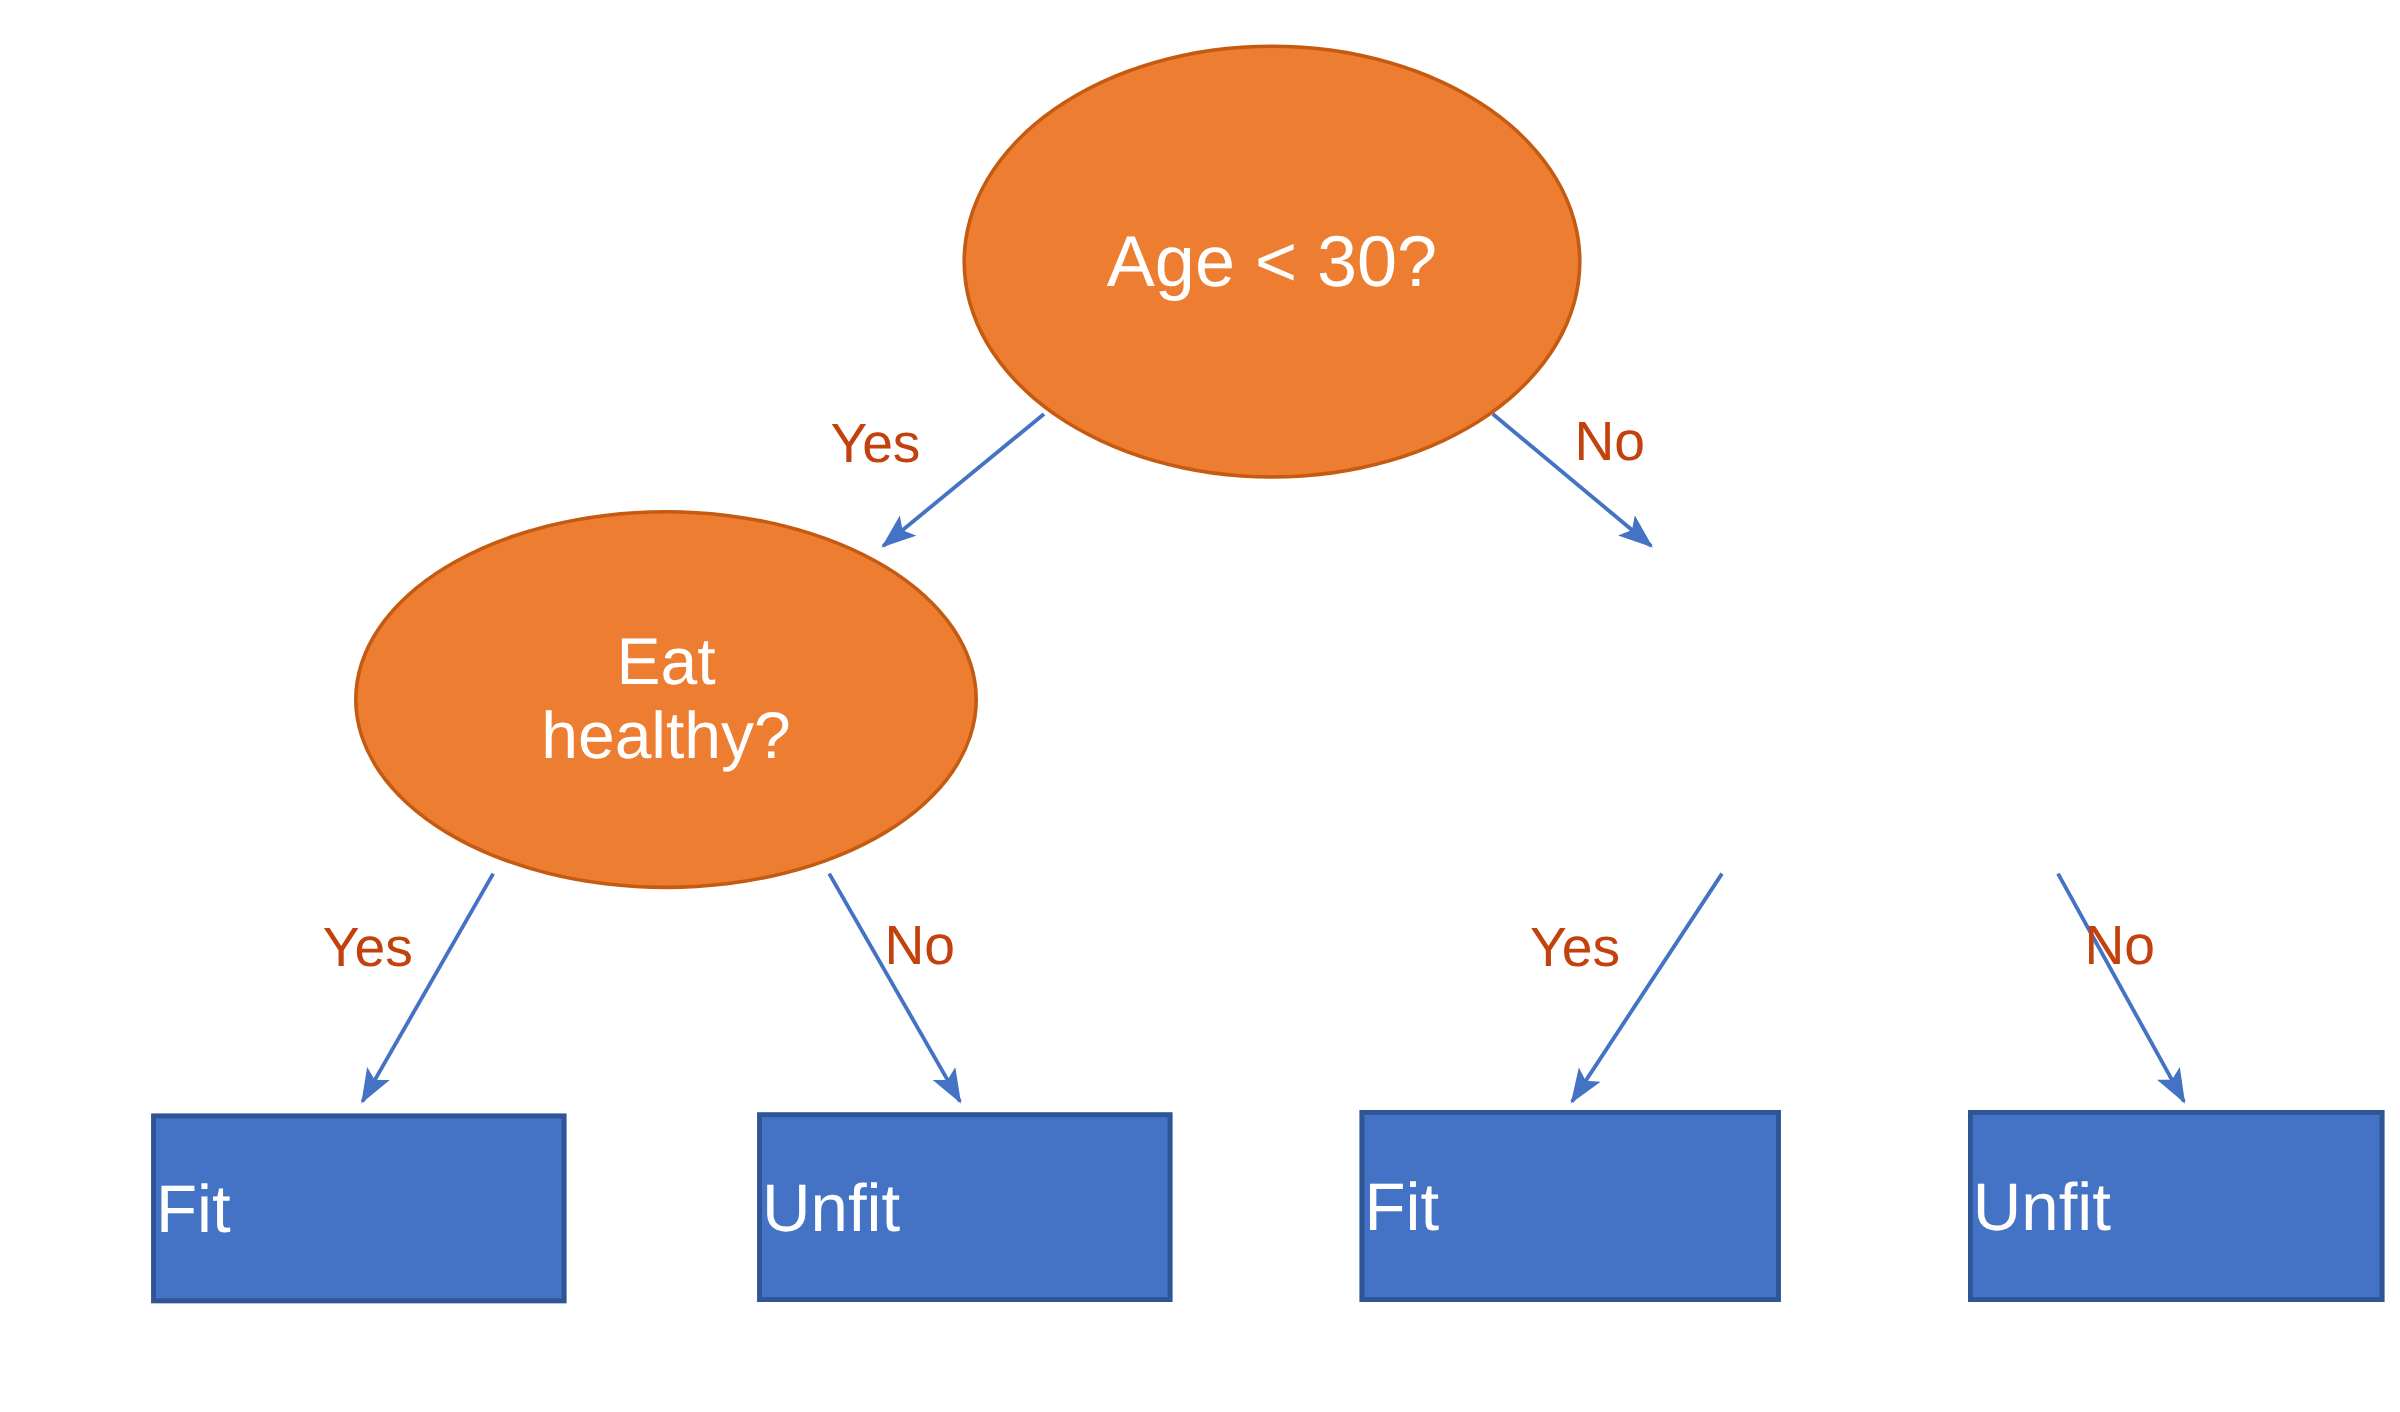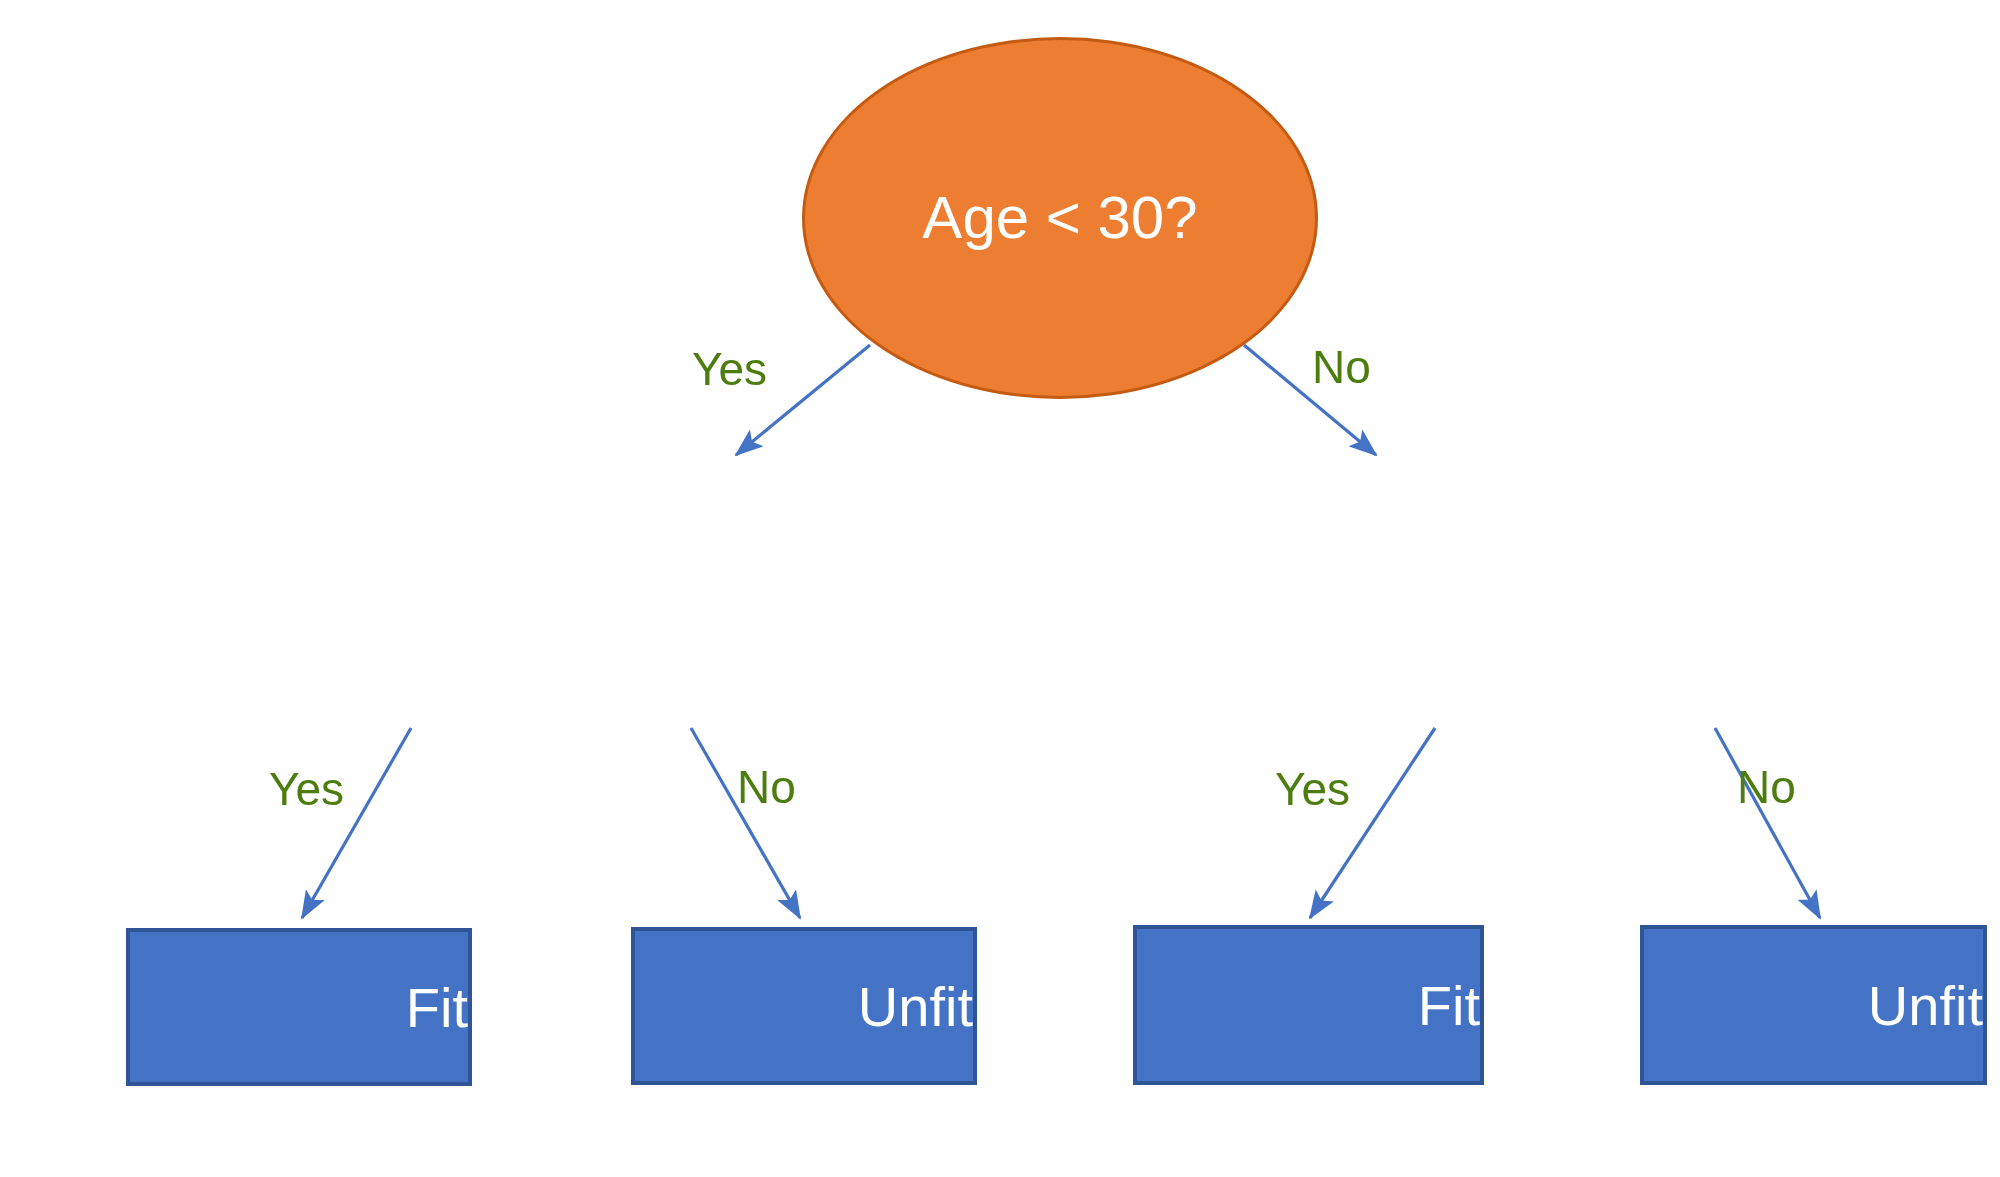--- a/index.html
+++ b/index.html
@@ -68,33 +68,33 @@
     font-size: 55px;
   }
   
   .node-box {
     position: absolute;
     box-sizing: border-box;
     background: #4472C4;
     border: 4px solid #2F5597;
     display: flex;
     align-items: center;
-    justify-content: flex-end;
+    justify-content: flex-start;
     color: #ffffff;
     font-size: 56px;
     z-index: 3;
   }
   #leaf-0 { left: 78px;   top: 928px; width: 346px; height: 158px; }
   #leaf-1 { left: 583px;  top: 927px; width: 346px; height: 158px; }
   #leaf-2 { left: 1085px; top: 925px; width: 351px; height: 160px; }
   #leaf-3 { left: 1592px; top: 925px; width: 347px; height: 160px; }
   
   .edge-label {
     position: absolute;
-    color: #4d7c0f;
+    color: #c2410c;
     font-size: 46px;
     line-height: 1;
     white-space: nowrap;
     z-index: 4;
   }
   #edge-label-0 { left: 644px;  top: 346px; }
   #edge-label-1 { left: 1264px; top: 344px; }
   #edge-label-2 { left: 221px;  top: 766px; }
   #edge-label-3 { left: 689px;  top: 764px; }
   #edge-label-4 { left: 1227px; top: 766px; }
@@ -121,20 +121,24 @@
 
       <line x1="1387" y1="728" x2="1262" y2="918"></line>
       <line x1="1667" y1="728" x2="1772" y2="918"></line>
     </g>
   </svg>
 
   <div class="node-ellipse" id="node-root">
     <span class="node-text">Age &lt; 30?</span>
   </div>
 
+  <div class="node-ellipse" id="node-eat">
+    <span class="node-text">Eat
+healthy?</span>
+  </div>
 
 
   <div class="node-box" id="leaf-0">
     <span>Fit</span>
   </div>
 
   <div class="node-box" id="leaf-1">
     <span>Unfit</span>
   </div>
 

